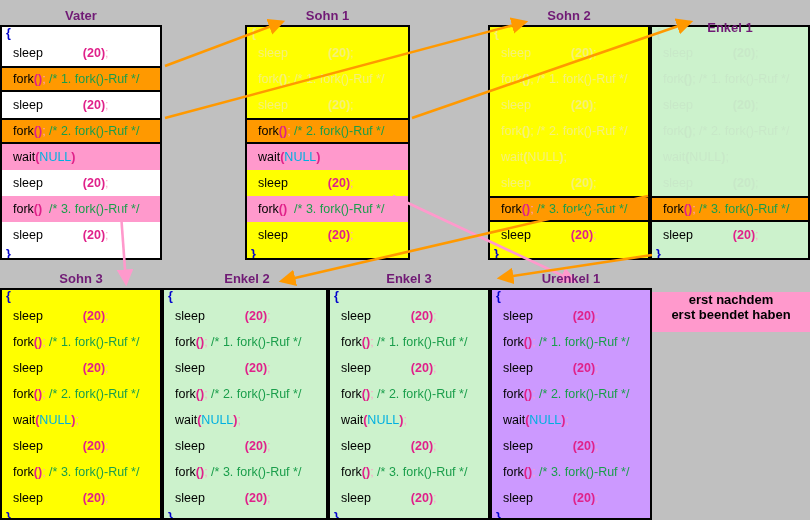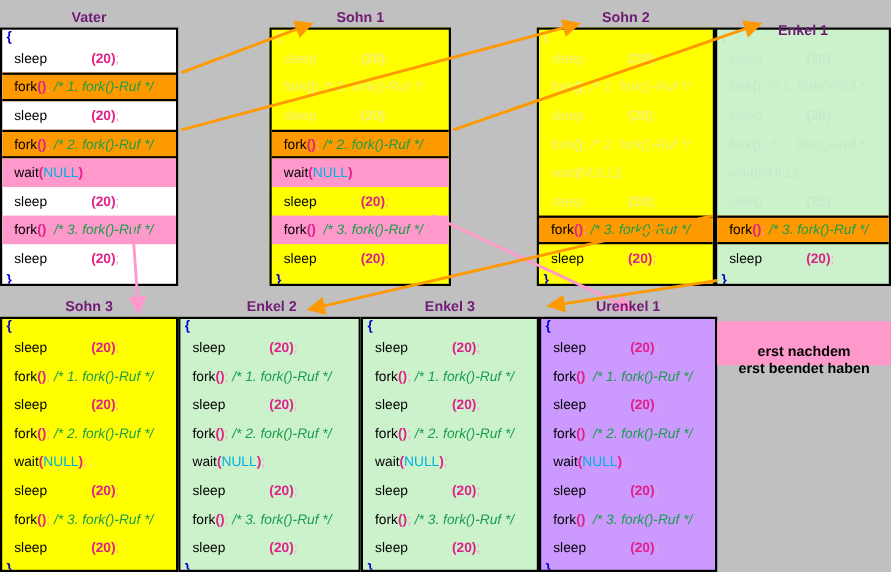--- a/index.html
+++ b/index.html
@@ -42,21 +42,21 @@
   }
   .code-line.brace{height:13px;line-height:13px;}
   .code-line.brace-end{height:13px;line-height:13px;}
 
   
   .kw{color:#000;}
   .paren{color:#e0218a;font-weight:bold;}
   .semi{color:#ff9ecb;}
   .num{color:#e0218a;font-weight:bold;margin-left:40px;}
   .null{color:#00b0e0;font-weight:normal;}
-  .cmt{color:#1a9e4b;font-style:italic;}
+  .cmt{color:#1a9e4b;}
   .brc{color:#0000cc;font-weight:bold;}
 
   
   .hl-orange{background:#ff9900;border-top:2px solid #000;border-bottom:2px solid #000;height:26px;line-height:22px;}
   .hl-pink{background:#ff99cc;}
   .faded-on-yellow .kw,.faded-on-yellow .paren,.faded-on-yellow .semi,
   .faded-on-yellow .num,.faded-on-yellow .null,.faded-on-yellow .cmt,.faded-on-yellow .brc{
     color:#f5f07a;
   }
   .faded-on-green .kw,.faded-on-green .paren,.faged-on-green .semi,
@@ -66,21 +66,21 @@
   }
 
   .note{
     position:absolute;
     background:#ff99cc;
     text-align:center;
     font-size:13px;
     font-weight:bold;
     color:#000;
     line-height:15px;
-    padding-top:20px;
+    padding-top:0;
     box-sizing:border-box;
     z-index:3;
   }
 </style>
 </head>
 <body>
 
 <div id="stage">
 
   <svg class="arrow-layer" width="810" height="520" viewBox="0 0 810 520">

